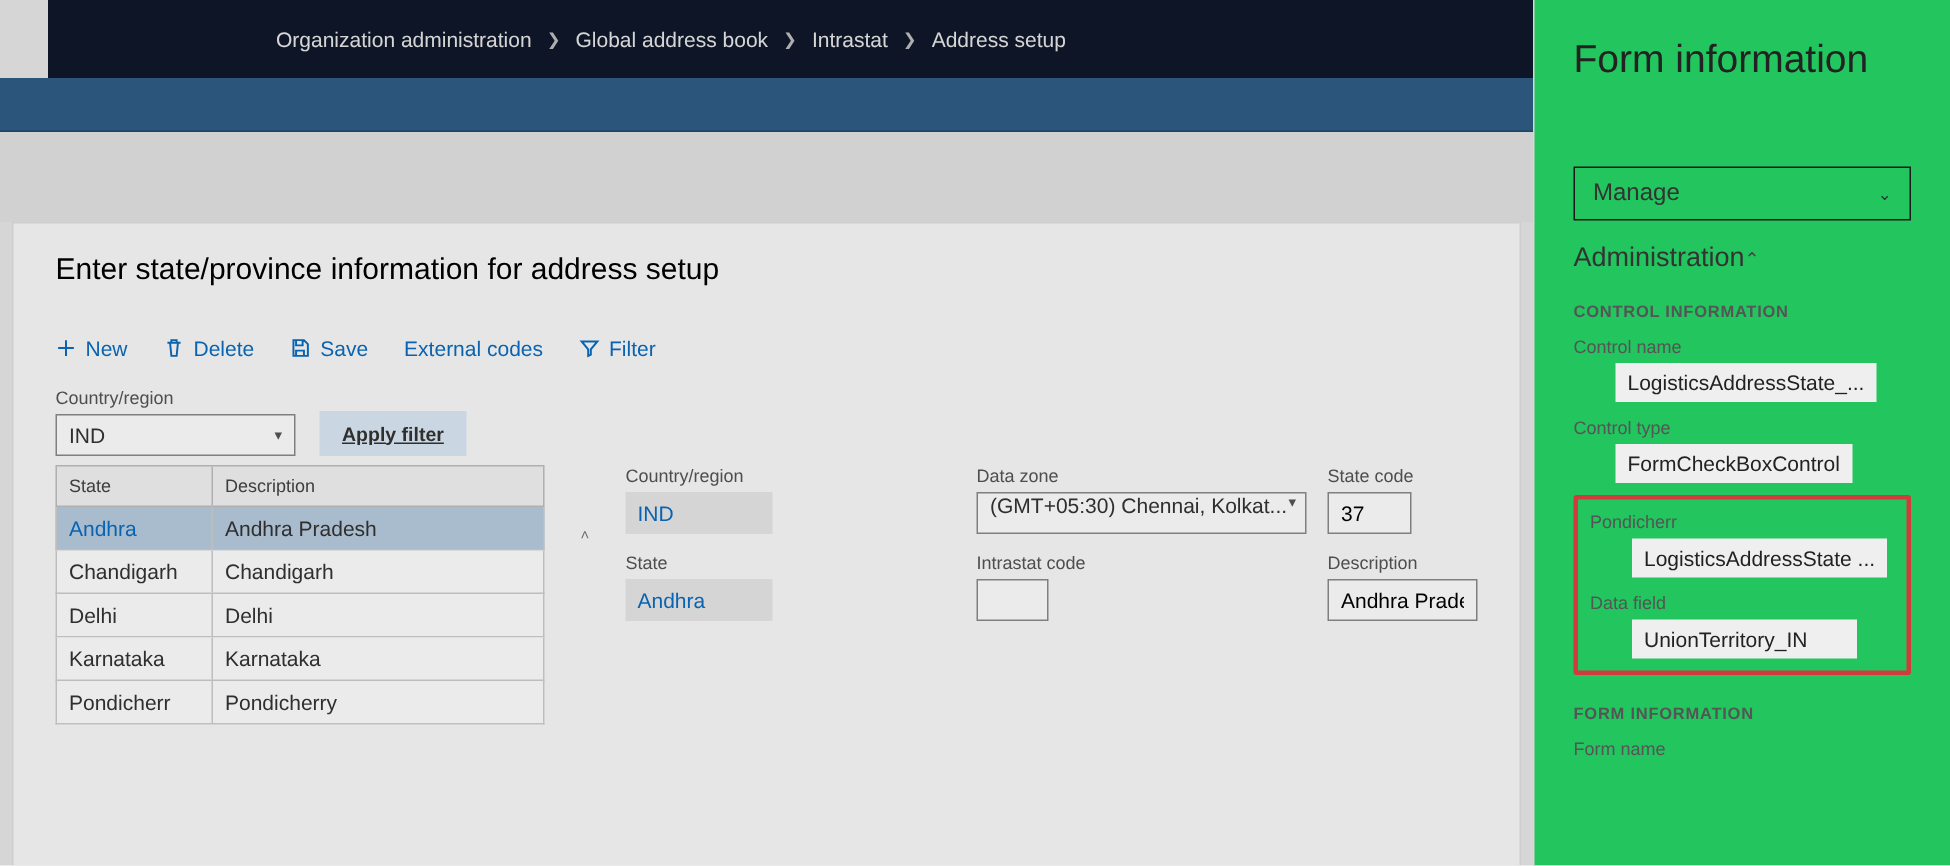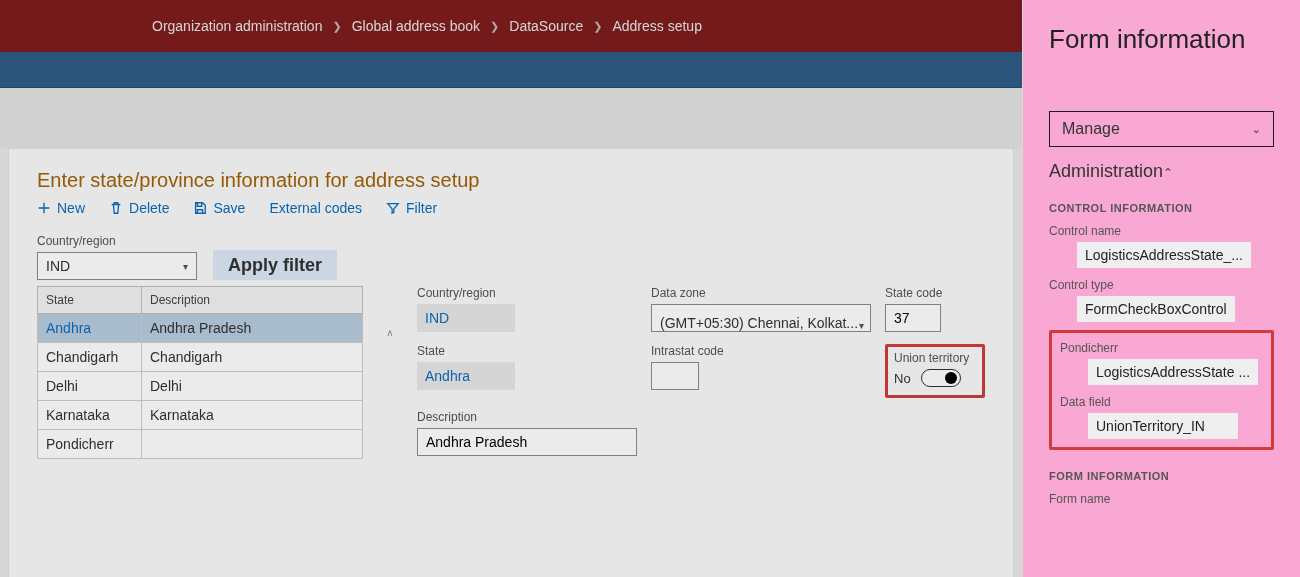--- a/index.html
+++ b/index.html
@@ -2,44 +2,44 @@
 <html><head>
 <meta charset="utf-8">
 <style>
   * { box-sizing: border-box; margin: 0; padding: 0; }
   html, body { width: 1300px; height: 577px; font-family: "Segoe UI", Arial, sans-serif; font-size: 13px; color: #333; overflow: hidden; }
   .root { display: flex; width: 100%; height: 100%; }
   .main { flex: 1; position: relative; background: #e9e9e9; }
   .overlay { position:absolute; inset:0; background: rgba(0,0,0,0.08); pointer-events:none; }
 
   
-  .bcbar { height:52px; background:#7f1d1d; display:flex; align-items:center; padding:0 16px 0 152px; color:#fff; }
+  .bcbar { height:52px; background:#0f172a; display:flex; align-items:center; padding:0 16px 0 152px; color:#fff;margin-left:32px; }
   .bcbar .crumb { font-size:14px; color:#e8e8e8; white-space:nowrap; }
   .bcbar .chev { margin:0 10px; color:#bdbdbd; font-size:11px; }
 
   
   .ribbon { height:36px; background:#2f5d86; border-bottom: 1px solid #234a6c; }
 
   
   .spacer { height:60px; background:#e3e3e3; }
 
   
   .page { margin: 0 8px; background:#fafafa; border:1px solid #e0e0e0; padding:20px 28px; height:430px; position:relative; }
-  .page-title { font-size:20px; font-weight:400; color:#a16207; }
-
-  .toolbar { display:flex; align-items:center; gap:24px; margin-top:8px; }
+  .page-title { font-size:20px; font-weight:400; color:#000000; }
+
+  .toolbar { display:flex; align-items:center; gap:24px; margin-top:32px; }
   .tool { display:flex; align-items:center; gap:6px; color:#0b6cbf; font-size:14px; cursor:pointer; }
   .tool .ico { width:14px; height:14px; display:inline-flex; align-items:center; justify-content:center; }
   .tool svg { stroke:#0b6cbf; fill:none; stroke-width:1.5; }
 
   .filter-row { margin-top:18px; display:flex; align-items:flex-end; gap:16px; }
   .fld-label { font-size:12px; color:#555; margin-bottom:4px; display:block; }
   .dd { width:160px; height:28px; border:1px solid #8a8a8a; background:#fff; display:flex; align-items:center; justify-content:space-between; padding:0 8px; }
   .dd .val { font-size:14px; }
-  .btn { height:30px; padding: 0 14px; background:#e5e5e5; border:1px solid transparent; font-weight:600; font-size:18px; display:flex; align-items:center; cursor:pointer; }
+  .btn { height:30px; padding: 0 14px; background:#e5e5e5; border:1px solid transparent; font-weight:600; font-size:13px; display:flex; align-items:center; cursor:pointer;text-decoration:underline; }
   .btn.active-ish { background:#dce9f5; }
 
   .content-row { display:flex; margin-top:6px; gap: 21px; }
   .grid-wrap { width:326px; }
   .grid-head { display:flex; border:1px solid #bfbfbf; background:#f2f2f2; }
   .grid-head .col { font-size:12px; color:#444; padding:6px 8px; }
   .col-s { width:104px; border-right:1px solid #bfbfbf; }
   .col-d { flex:1; }
   .grid-body .row { display:flex; border:1px solid #cfcfcf; border-top:none; background:#fff; }
   .grid-body .row.sel { background:#b8cce0; }
@@ -49,31 +49,31 @@
   .cell.d { flex:1; }
 
   .gutter { width:12px; display:flex; flex-direction:column; justify-content:flex-start; align-items:center; color:#777; padding-top:42px; font-size:10px; user-select:none; gap:240px; }
 
   .detail { flex:1; display:grid; grid-template-columns: 220px 220px 100px; gap: 12px 14px; align-content:start; }
   .field { }
   .field .lab { font-size:12px; color:#555; margin-bottom:4px; }
   .field .ro { font-size:14px; color:#222; padding:6px 8px; min-height:28px; }
   .field .ro.link { color:#0b6cbf; background:#e8e8e8; display:inline-block; min-width:98px; }
   .field .txt { width: 100%; height:28px; border:1px solid #8a8a8a; padding:0 8px; font-size:14px; background:#fff; }
-  .field .sel { width:100%; height:28px; border:1px solid #8a8a8a; display:flex; align-items:flex-end; justify-content:space-between; padding:0 6px 0 8px; font-size:14px; background:#fff; }
+  .field .sel { width:100%; height:28px; border:1px solid #8a8a8a; display:flex; align-items:flex-start; justify-content:space-between; padding:0 6px 17px 8px; font-size:14px; background:#fff; }
   .short .txt { width:56px; }
   .short2 .txt { width:48px; }
 
   .union-box { border:3px solid #d23b3b; padding:4px 6px 8px 6px; border-radius:2px; }
   .toggle { display:flex; align-items:center; gap:10px; }
   .toggle-track { width:40px; height:18px; border:1px solid #333; border-radius:10px; position:relative; background:#fff; }
   .toggle-knob { width:12px; height:12px; border-radius:50%; background:#000; position:absolute; right:3px; top:2px; }
 
   
-  .side { width:340px; background:#f9a8d4; border-left:1px solid #d8d8d8; padding:20px 26px; overflow:hidden; }
+  .side { width:340px; background:#22c55e; border-left:1px solid #d8d8d8; padding:20px 26px; overflow:hidden; }
   .side h1 { font-size:26px; font-weight:400; color:#222; margin-top:4px; }
   .manage-dd { margin-top:56px; width:100%; height:36px; border:1px solid #1a1a1a; display:flex; align-items:center; justify-content:space-between; padding:0 12px; font-size:16px; cursor:pointer; }
   .section { margin-top:14px; display:flex; align-items:center; cursor:pointer; }
   .section .t { font-size:18px; }
   .section .c { font-size:12px; color:#444; transform:rotate(180deg); }
   .subhead { font-size:11px; font-weight:700; letter-spacing:0.5px; color:#555; margin-top:20px; }
   .info-f { margin-top:10px; }
   .info-f .l { font-size:12px; color:#555; }
   .info-f .v { margin-top:4px; background:#efefef; padding:5px 8px; font-size:14px; color:#222; display:inline-block; min-width:150px;margin-left:28px; }
   .hl-group { border:3px solid #d23b3b; border-radius:2px; padding:4px 8px 8px 8px; margin-top:8px; }
@@ -83,21 +83,21 @@
 <body>
 
 <div class="root">
   <div class="main">
 
     <div class="bcbar">
       <span class="crumb">Organization administration</span>
       <span class="chev">❯</span>
       <span class="crumb">Global address book</span>
       <span class="chev">❯</span>
-      <span class="crumb">DataSource</span>
+      <span class="crumb">Intrastat</span>
       <span class="chev">❯</span>
       <span class="crumb">Address setup</span>
     </div>
     <div class="ribbon"></div>
     <div class="spacer"></div>
 
     <div class="page">
       <div class="page-title">Enter state/province information for address setup</div>
 
       <div class="toolbar">
@@ -167,20 +167,21 @@
               <div class="row">
                 <div class="cell s">Delhi</div>
                 <div class="cell d">Delhi</div>
               </div>
               <div class="row">
                 <div class="cell s">Karnataka</div>
                 <div class="cell d">Karnataka</div>
               </div>
               <div class="row">
                 <div class="cell s">Pondicherr</div>
+                <div class="cell d">Pondicherry</div>
               </div>
             </div>
         </div>
 
         <div class="gutter">
           <span>˄</span>
         </div>
 
         <div class="detail">
           <div class="field">
@@ -200,31 +201,20 @@
           </div>
 
           <div class="field">
             <div class="lab">State</div>
             <div class="ro link">Andhra</div>
           </div>
           <div class="field short2">
             <div class="lab">Intrastat code</div>
             <input class="txt" value="" style="">
           </div>
-          <div class="field">
-            <div class="union-box">
-              <div class="lab">Union territory</div>
-              <div class="toggle">
-                <span>No</span>
-                <span class="toggle-track">
-                    <span class="toggle-knob"></span>
-                  </span>
-              </div>
-            </div>
-          </div>
 
           <div class="field">
             <div class="lab">Description</div>
             <input class="txt" value="Andhra Pradesh" style="">
           </div>
           <div></div>
         </div>
       </div>
     </div>
     <div class="overlay"></div>

